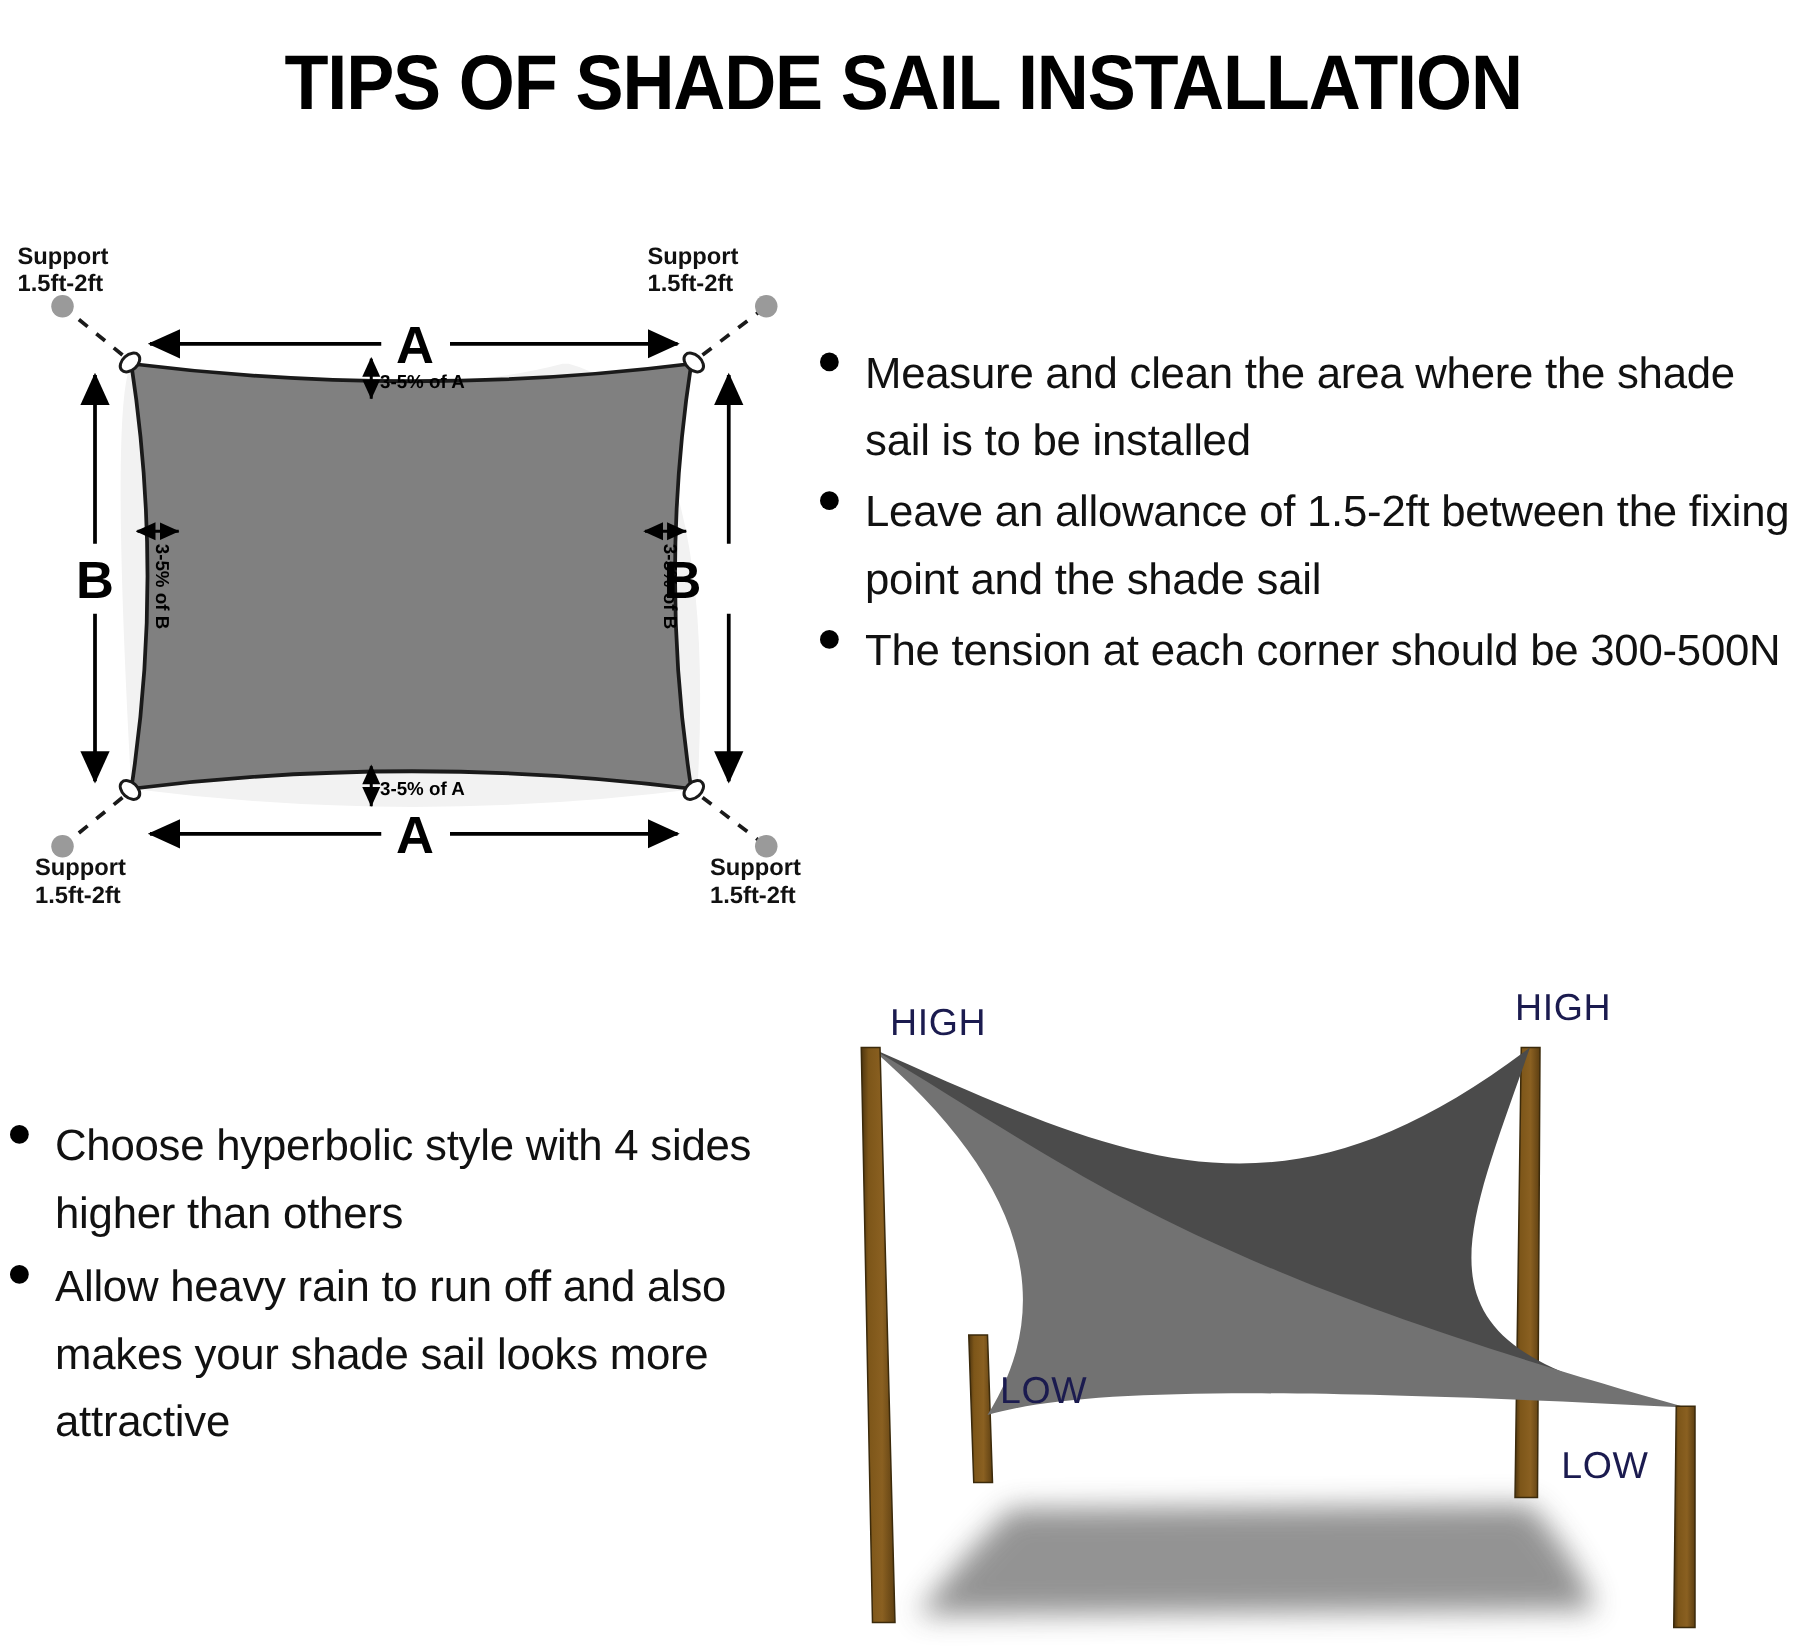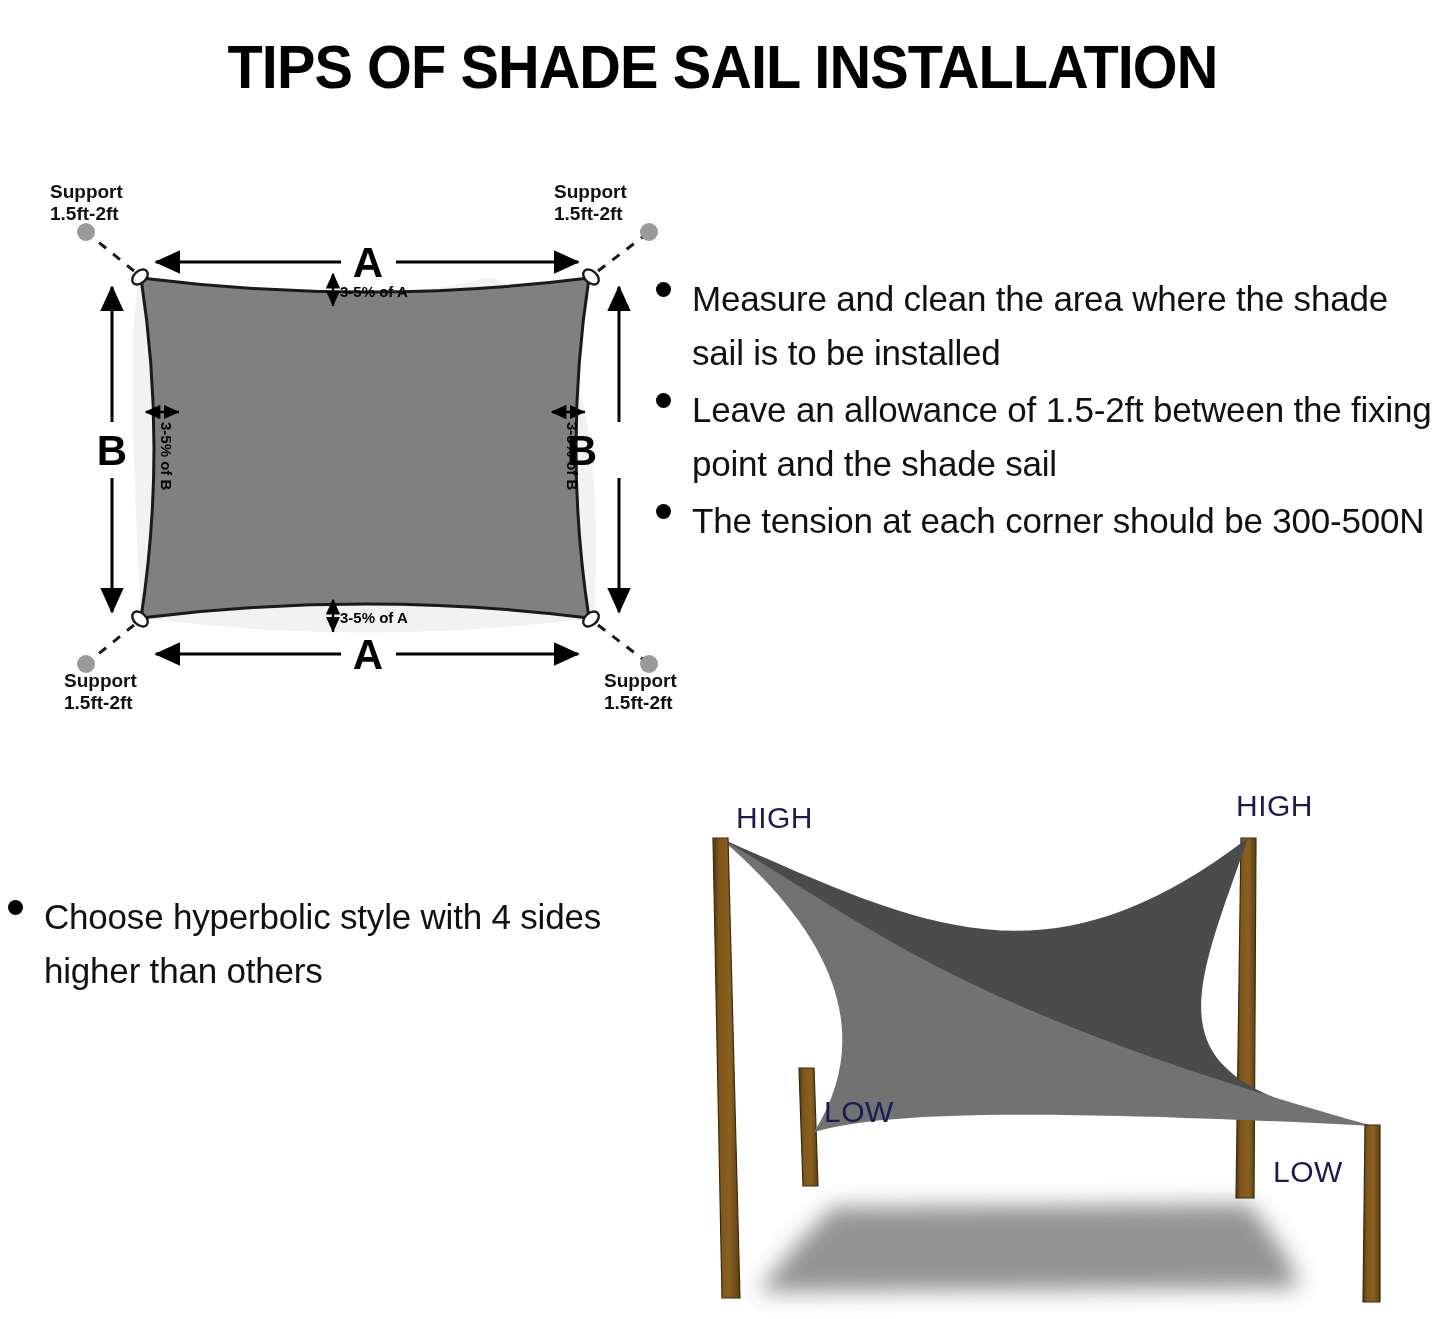--- a/index.html
+++ b/index.html
@@ -30,24 +30,23 @@
     line-height: 1.0;
     transform: scaleX(0.93);
     transform-origin: center top;
     white-space: nowrap;
   }
 
   
   #sail-measure-diagram {
     position: absolute;
     left: 0px;
-    top: 160px;
+    top: 173px;
     width: 660px;
     height: 570px;
-    padding-left: 36px;
   }
   #sail-measure-diagram svg { display: block; }
 
   
   .bullet-list {
     position: absolute;
     margin: 0;
     padding: 0;
     list-style: none;
   }
@@ -94,21 +93,21 @@
   #tips-list-bottom .bullet-text {
     font-size: 35px;
     line-height: 1.55;
     letter-spacing: -0.2px;
   }
   #tips-list-bottom .bullet-item { margin-bottom: 4px; }
 
   
   #hyperbolic-diagram {
     position: absolute;
-    left: 628px;
+    left: 604px;
     top: 780px;
     width: 805px;
     height: 539px;
   }
   #hyperbolic-diagram svg { display: block; }
 
   .dim-label-big {
     font-family: "Liberation Sans", sans-serif;
     font-weight: bold;
     font-size: 42px;
@@ -260,20 +259,24 @@
     <span class="bullet-dot"></span>
     <span class="bullet-text">The tension at each corner should be 300-500N</span>
   </li>
 </ul>
 
 <ul class="bullet-list" id="tips-list-bottom">
   <li class="bullet-item">
     <span class="bullet-dot"></span>
     <span class="bullet-text">Choose hyperbolic style with 4 sides higher than others</span>
   </li>
+  <li class="bullet-item">
+    <span class="bullet-dot"></span>
+    <span class="bullet-text">Allow heavy rain to run off and also makes your shade sail looks more attractive</span>
+  </li>
 </ul>
 
 <div id="hyperbolic-diagram">
   <svg width="805" height="539" viewBox="0 0 805 539" xmlns="http://www.w3.org/2000/svg">
     <defs>
       <filter id="groundBlur" x="-25%" y="-60%" width="150%" height="220%">
         <feGaussianBlur stdDeviation="11"></feGaussianBlur>
       </filter>
       <linearGradient id="postGrad" x1="0" y1="0" x2="1" y2="0">
         <stop offset="0%" stop-color="#4e350f"></stop>

